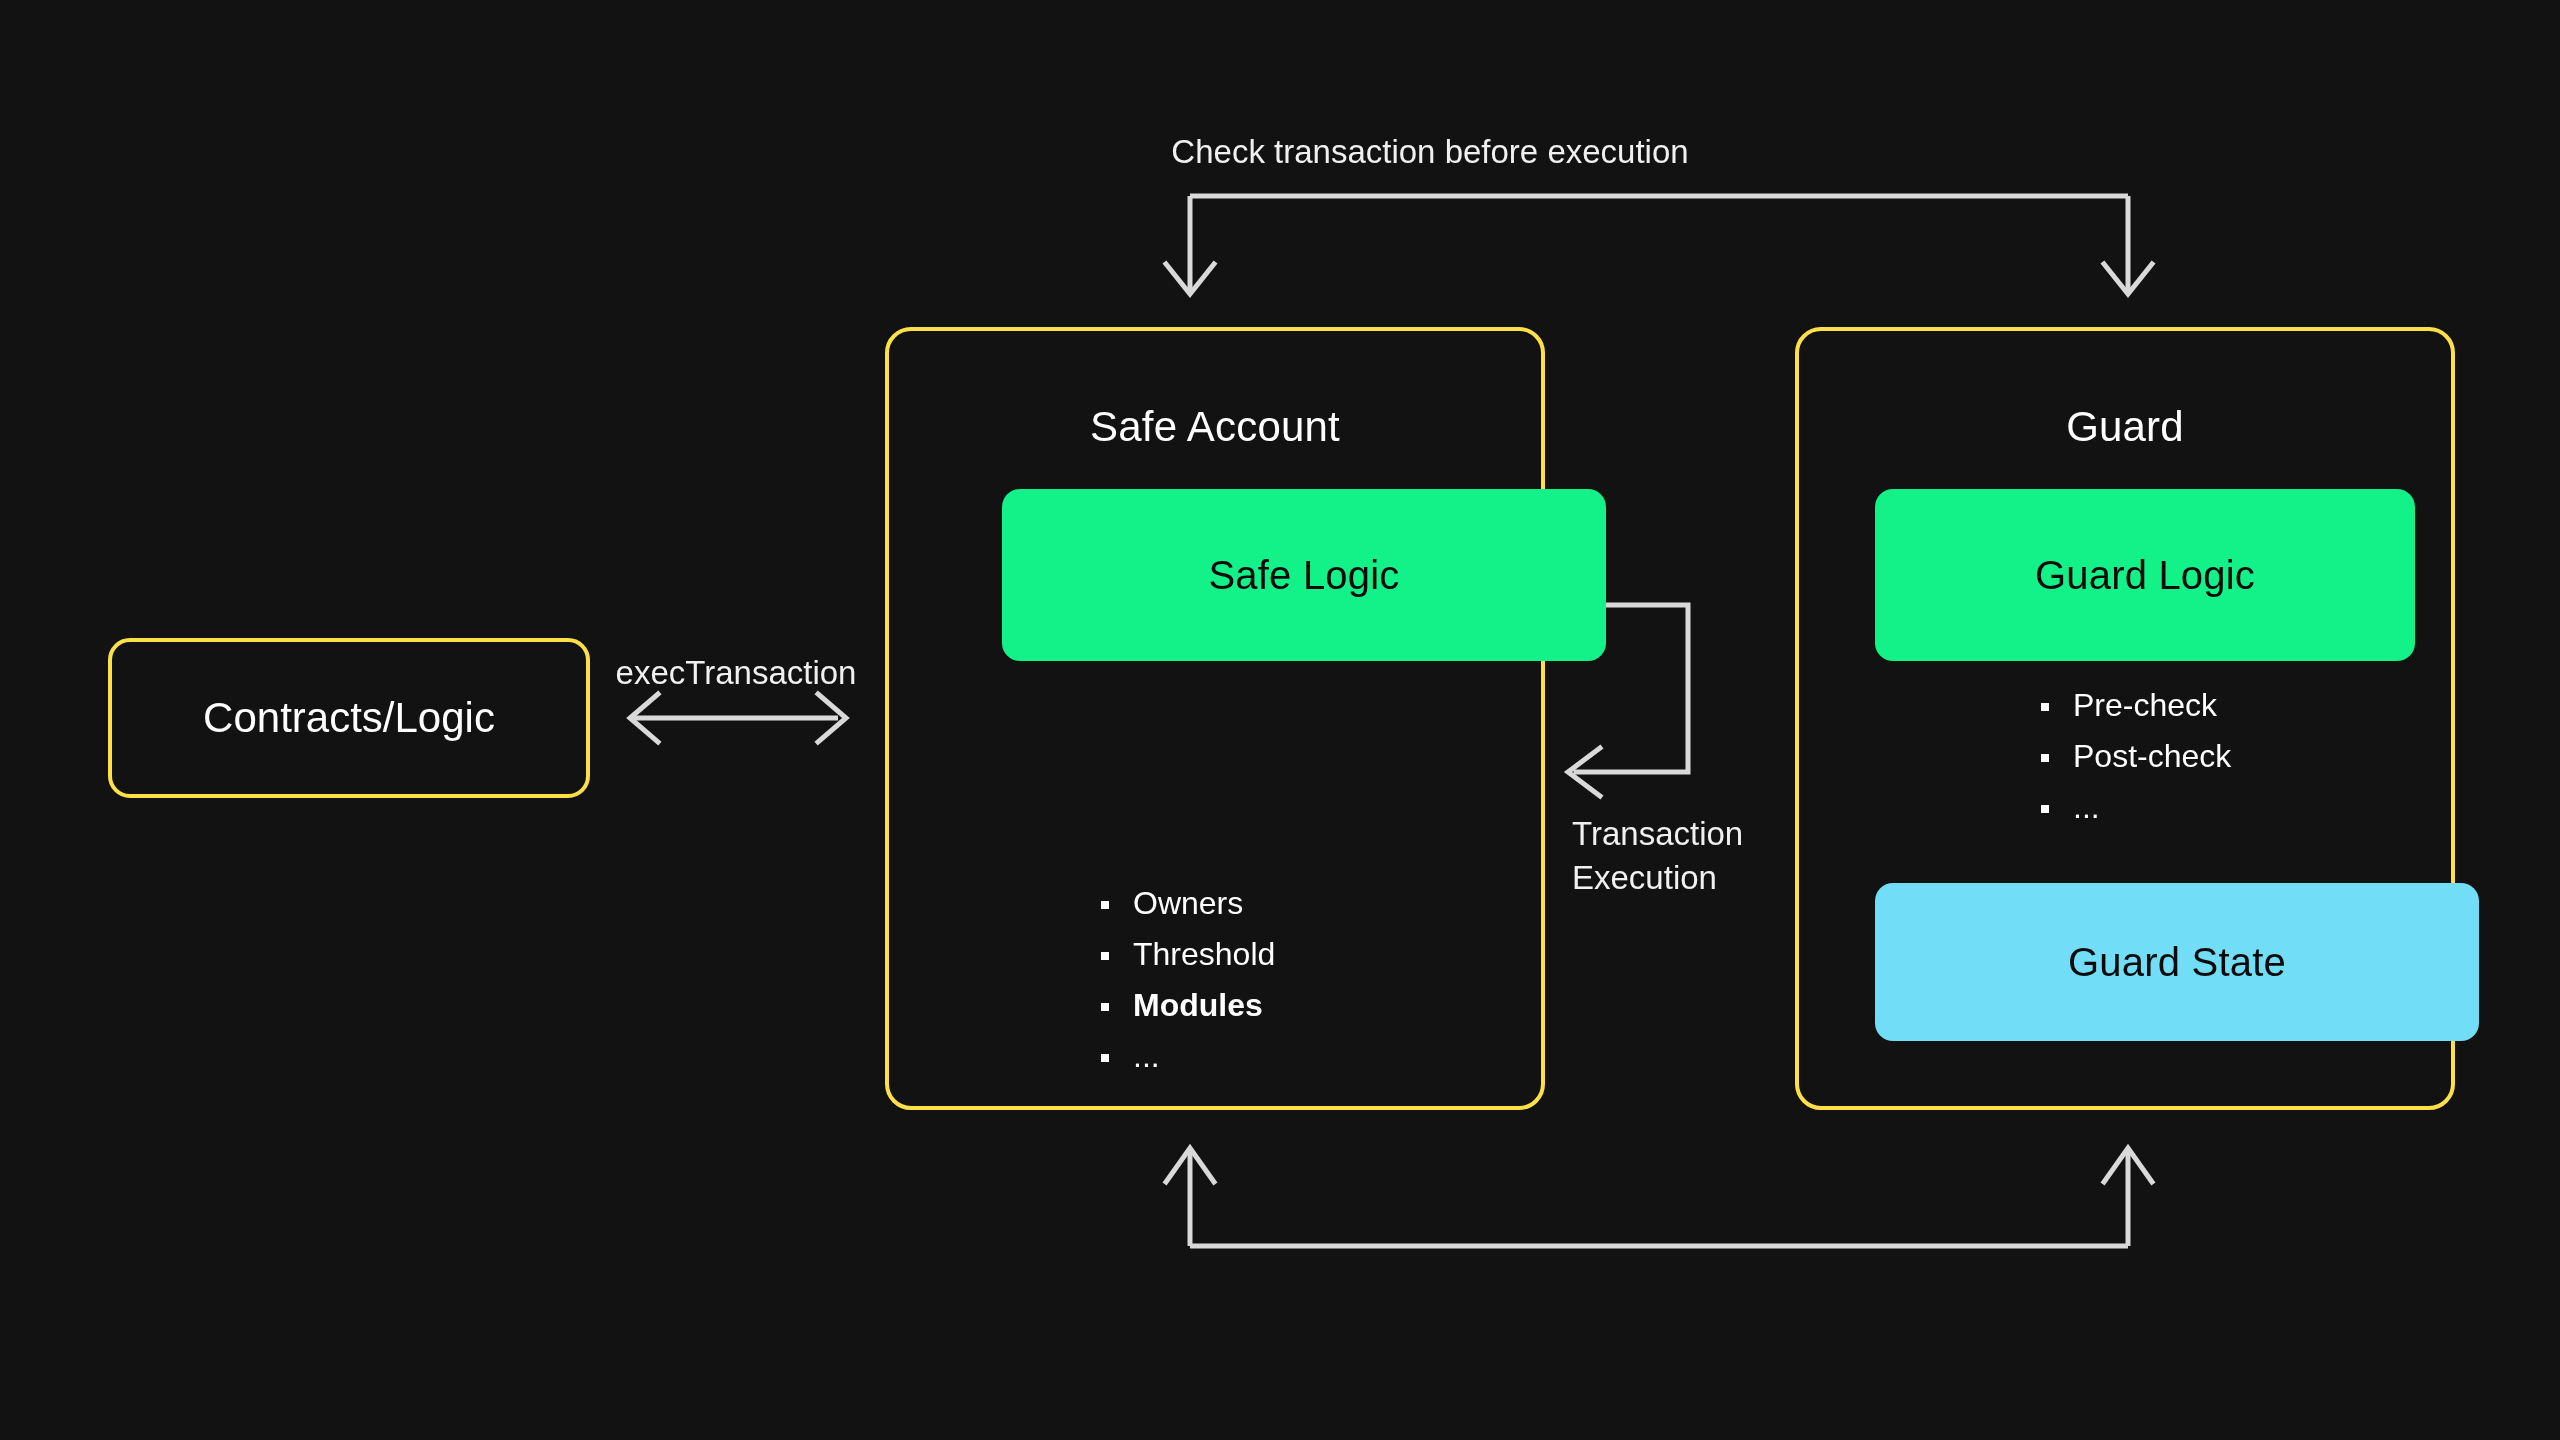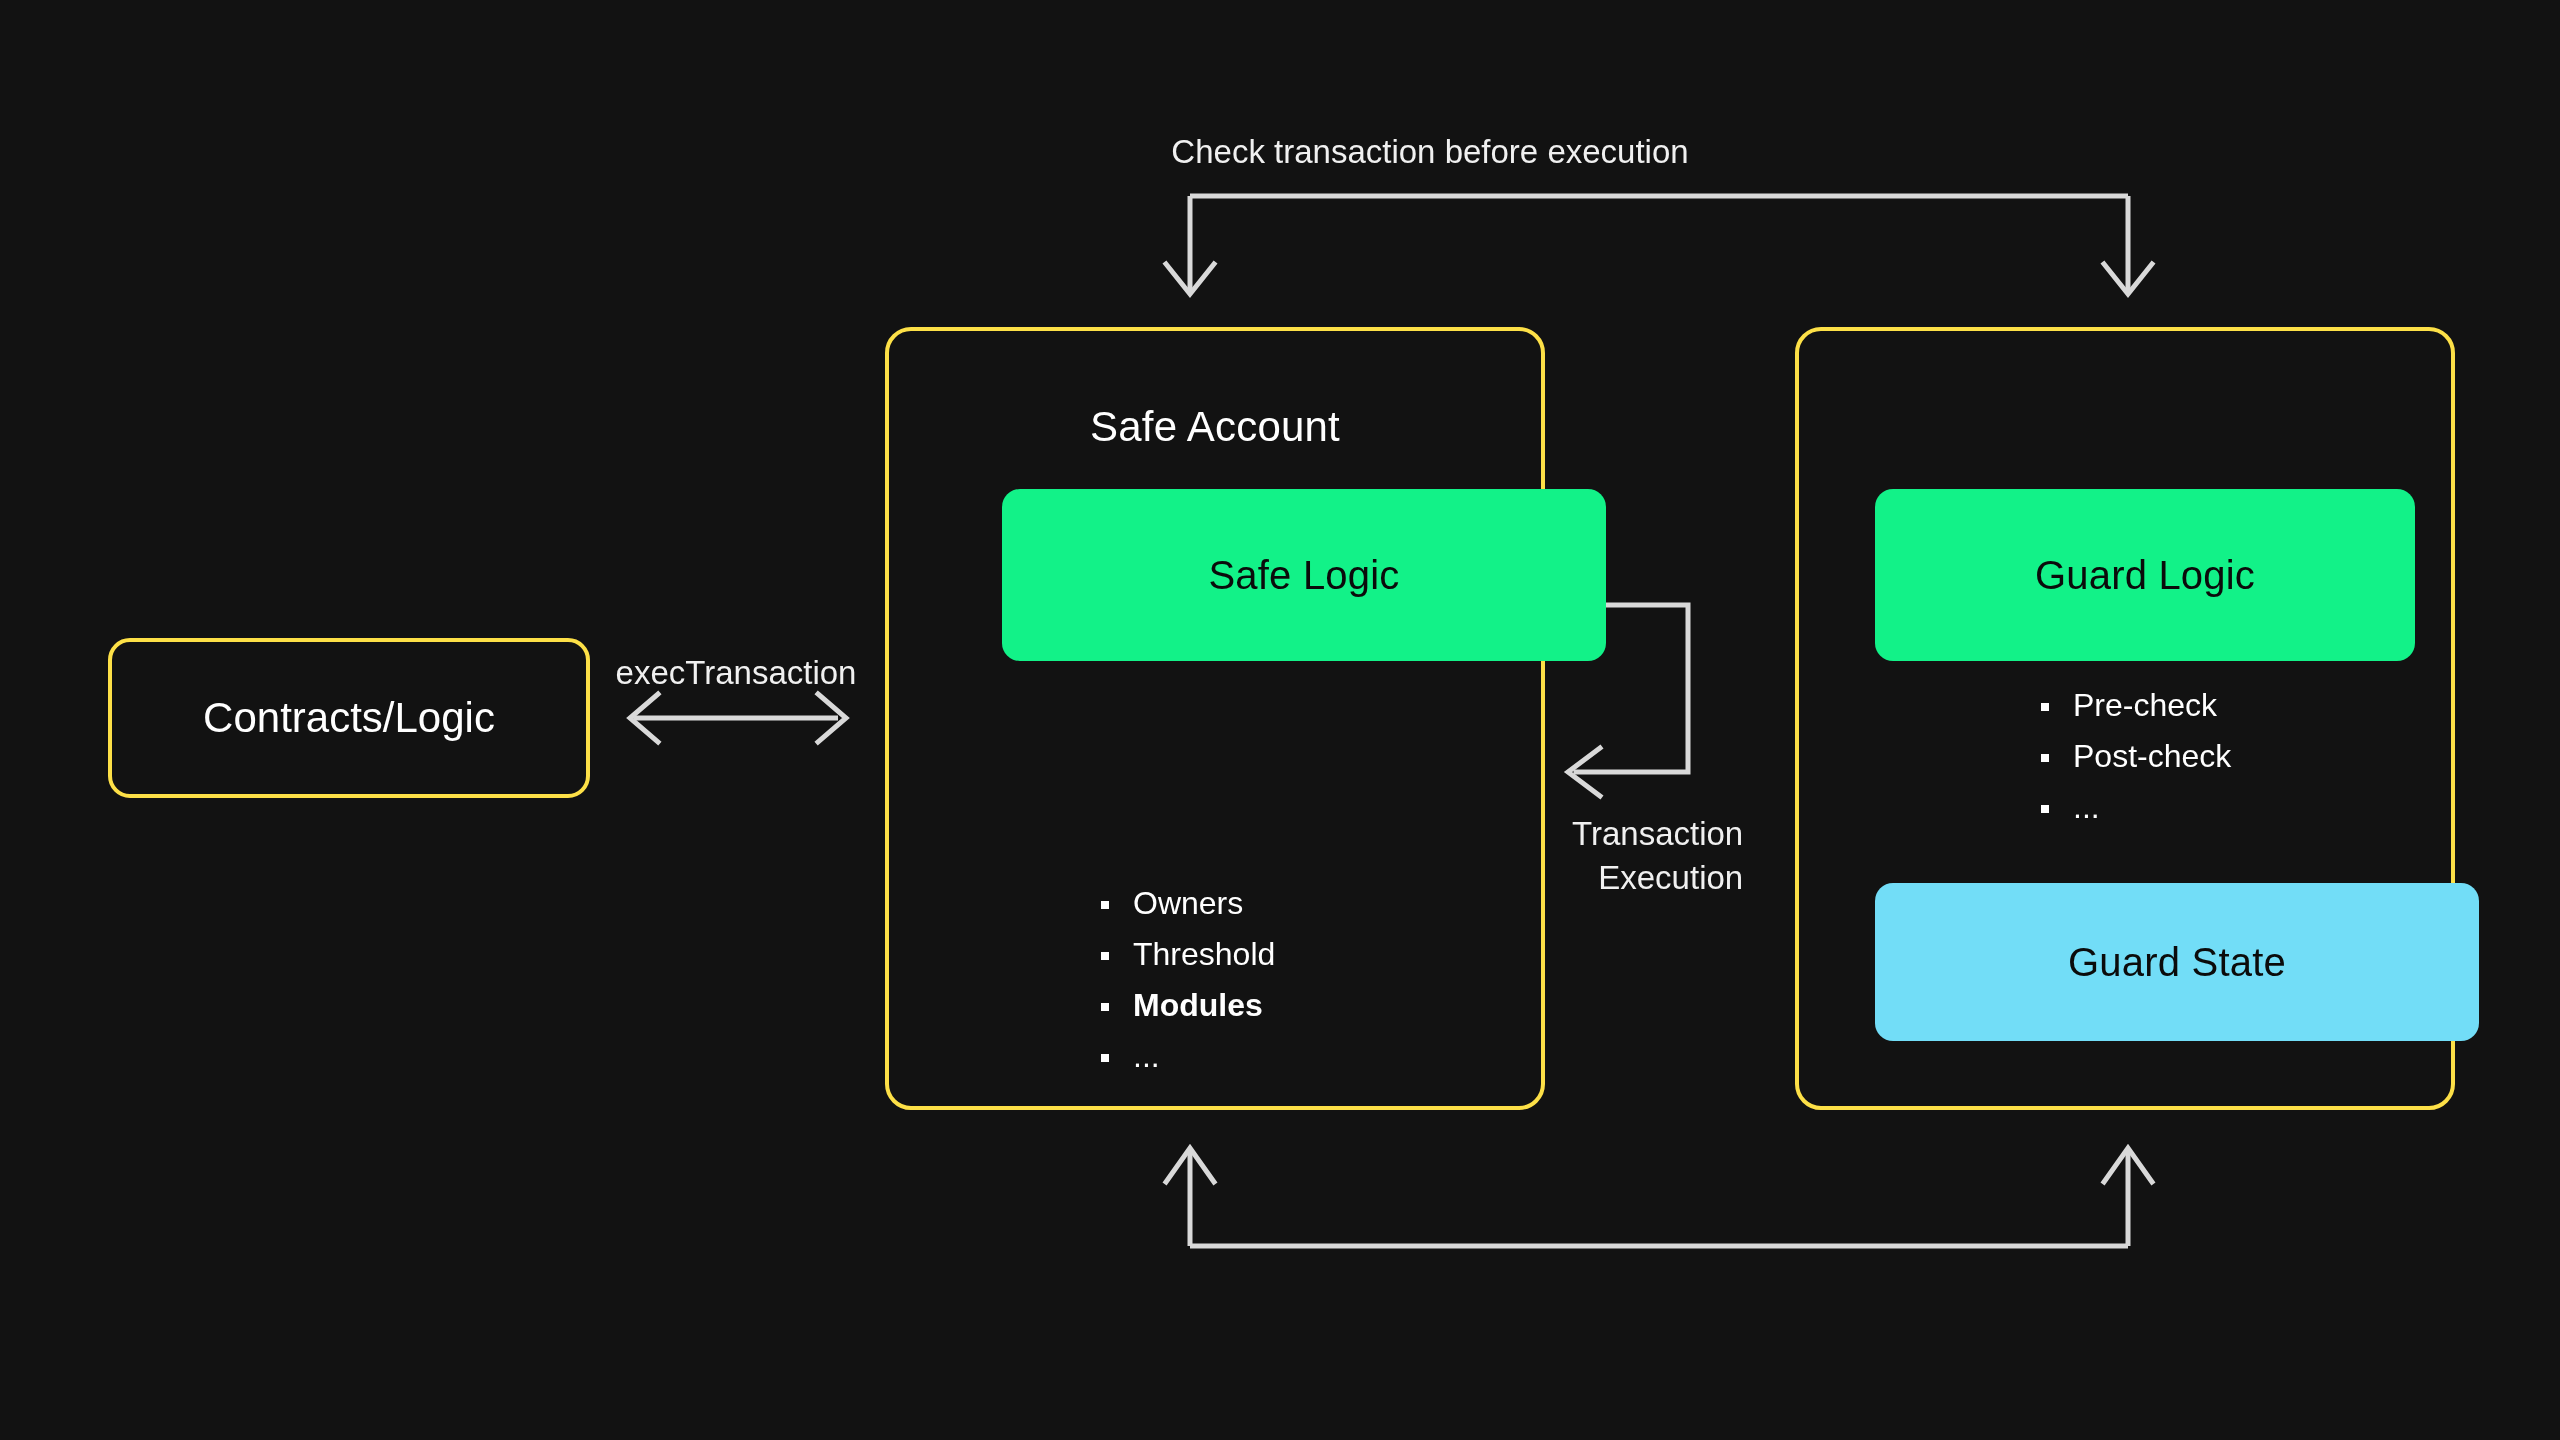--- a/index.html
+++ b/index.html
@@ -152,21 +152,21 @@
       <path d="M 1572 605 L 1688 605 L 1688 772 L 1576 772" fill="none" stroke="#D9D9D9" stroke-width="5" stroke-linejoin="miter" stroke-linecap="square"></path>
       <polyline points="1600,748 1568,772 1600,796" fill="none" stroke="#D9D9D9" stroke-width="5" stroke-linecap="square"></polyline>
     </g>
   </svg>
 
   <div class="label lg abs" style="left:1430px; top:131px; transform:translateX(-50%); font-size:33px;">Check transaction before execution</div>
 
 
   <div class="label lg abs" style="left:736px; top:652px; transform:translateX(-50%); font-size:33px;">execTransaction</div>
 
-  <div class="abs" style="left:1572px; top:812px; font-size:33px; line-height:1.32; color:#f0f0f0;text-align:right;">
+  <div class="abs" style="left:1572px; top:812px; font-size:33px; line-height:1.32; color:#f0f0f0;">
     <div>Transaction</div>
     <div>Execution</div>
   </div>
 
   <div class="outline-box small abs center-text" style="left:108px; top:638px; width:482px; height:160px;">
     <span style="font-size:42px; color:#ffffff;">Contracts/Logic</span>
   </div>
 
   <div class="outline-box abs" style="left:885px; top:327px; width:660px; height:783px;">
 
@@ -188,20 +188,21 @@
         <span>Modules</span>
       </li>
       <li class="ellipsis">
         <span>...</span>
       </li>
     </ul>
   </div>
 
   <div class="outline-box abs" style="left:1795px; top:327px; width:660px; height:783px;">
 
+    <div class="container-title" style="top:72px;">Guard</div>
 
     <div class="chip logic" style="left:76px; top:158px; width:540px; height:172px;">
       <span>Guard Logic</span>
     </div>
 
     <ul class="bullets" style="left:242px; top:358px;">
       <li>
         <span>Pre-check</span>
       </li>
       <li>

